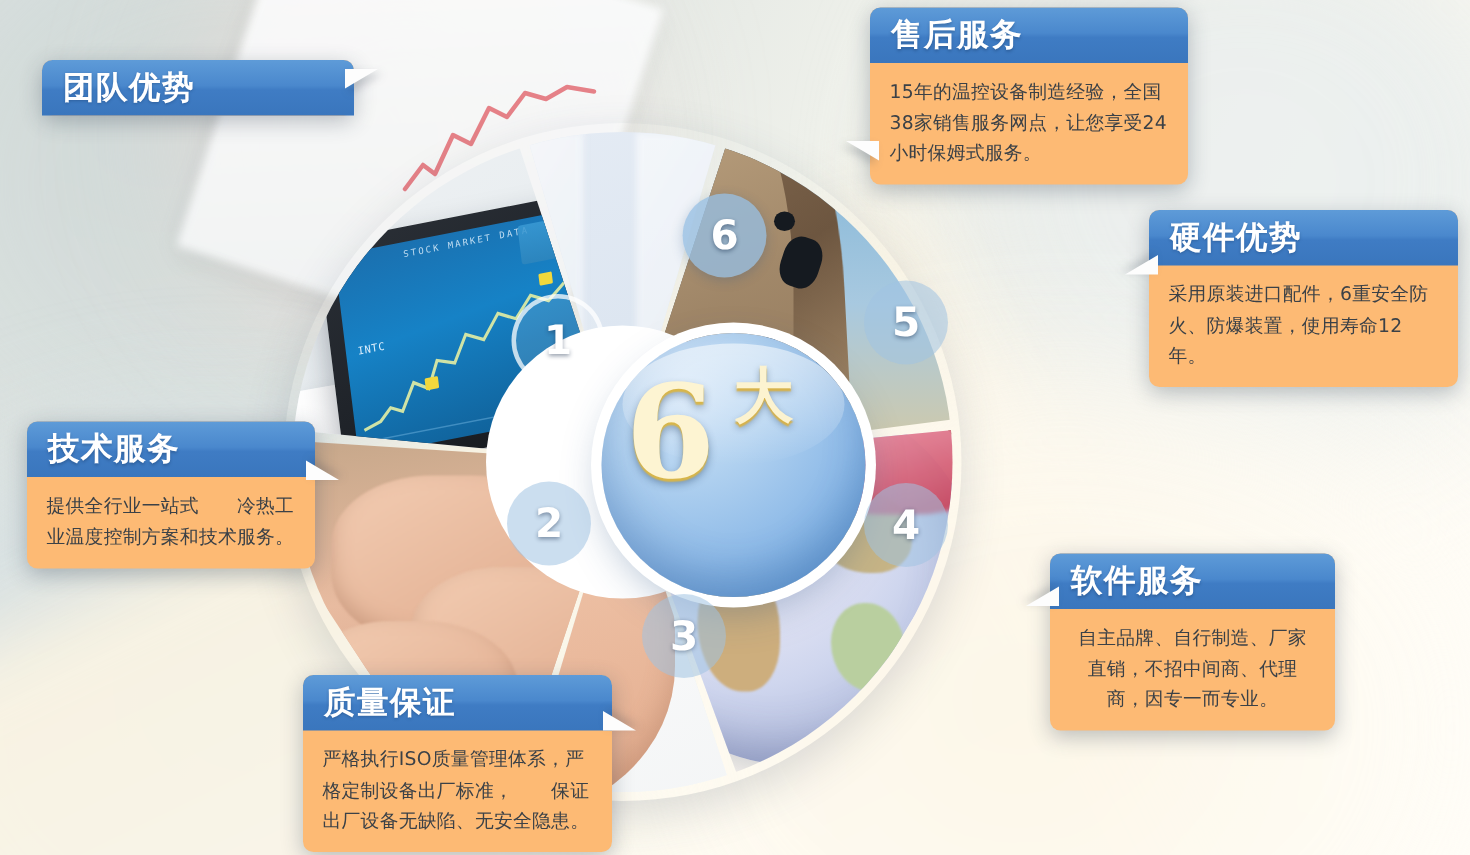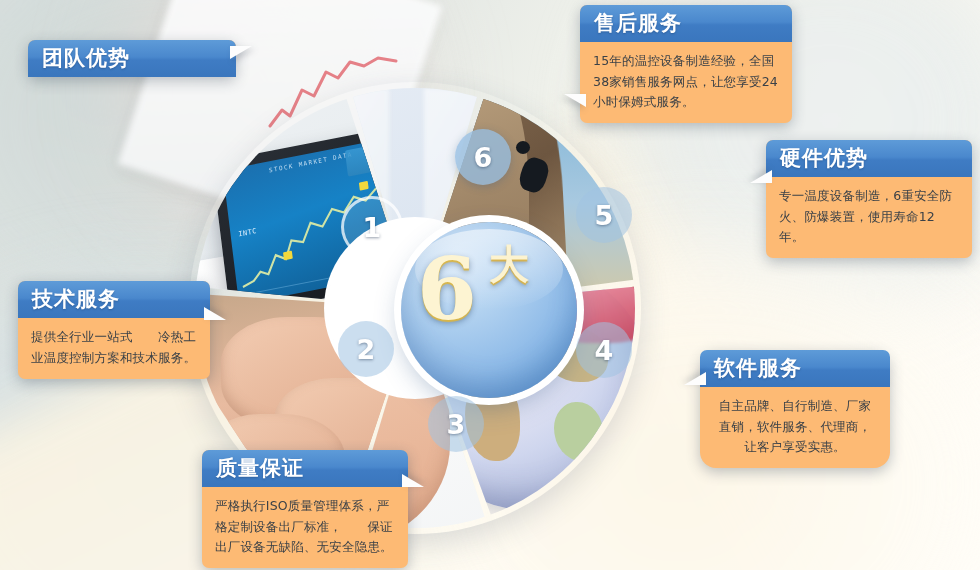--- a/index.html
+++ b/index.html
@@ -273,21 +273,21 @@
     right:-16px;top:26px;
     border-bottom:13px solid #fdfdfd;border-right:22px solid transparent;
     filter:drop-shadow(3px -2px 3px rgba(40,55,75,.2));
   }
   #card-qa{left:202px;top:450px;width:206px;}
   #card-qa .tail{
     right:-16px;top:24px;
     border-bottom:13px solid #fdfdfd;border-right:22px solid transparent;
     filter:drop-shadow(3px -2px 3px rgba(40,55,75,.2));
   }
-  #card-soft{left:700px;top:350px;width:190px;border-radius:16px;}
+  #card-soft{left:700px;top:369px;width:190px;}
   #card-soft .tail{
     left:-16px;top:22px;
     border-bottom:13px solid #fdfdfd;border-left:22px solid transparent;
     filter:drop-shadow(-3px -2px 3px rgba(40,55,75,.2));
   }
   .card-bd.center{text-align:center;}
 </style>
 </head>
 <body>
 
@@ -400,35 +400,35 @@
   </div>
 
   <div class="card" id="card-after">
     <div class="card-hd">售后服务</div>
     <div class="card-bd">15年的温控设备制造经验，全国38家销售服务网点，让您享受24小时保姆式服务。</div>
     <span class="tail"></span>
   </div>
 
   <div class="card" id="card-hard">
     <div class="card-hd">硬件优势</div>
-    <div class="card-bd">专一温度设备制造，6重安全防火、防爆装置，使用寿命12年。</div>
+    <div class="card-bd">采用原装进口配件，6重安全防火、防爆装置，使用寿命12年。</div>
     <span class="tail"></span>
   </div>
 
   <div class="card" id="card-tech">
     <div class="card-hd">技术服务</div>
     <div class="card-bd">提供全行业一站式　　冷热工业温度控制方案和技术服务。</div>
     <span class="tail"></span>
   </div>
 
   <div class="card" id="card-qa">
     <div class="card-hd">质量保证</div>
     <div class="card-bd">严格执行ISO质量管理体系，严格定制设备出厂标准，　　保证出厂设备无缺陷、无安全隐患。</div>
     <span class="tail"></span>
   </div>
 
   <div class="card" id="card-soft">
     <div class="card-hd">软件服务</div>
-    <div class="card-bd center">自主品牌、自行制造、厂家直销，软件服务、代理商，让客户享受实惠。</div>
+    <div class="card-bd center">自主品牌、自行制造、厂家直销，不招中间商、代理商，因专一而专业。</div>
     <span class="tail"></span>
   </div>
 
 </div>
 
 </body></html>

